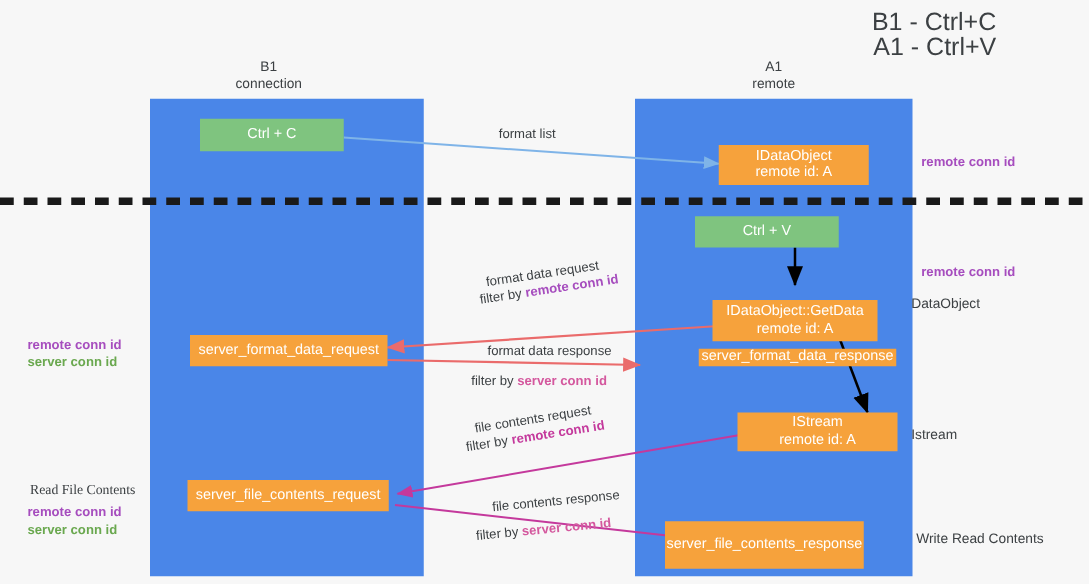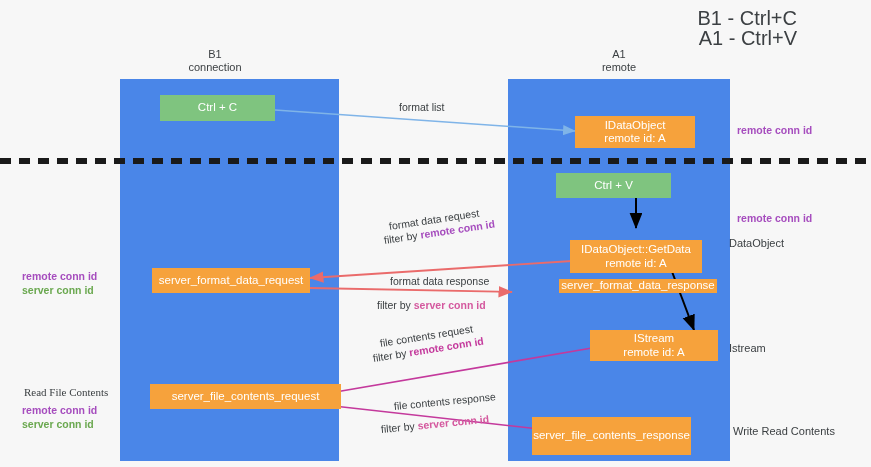--- a/index.html
+++ b/index.html
@@ -119,21 +119,21 @@
 
   <div class="node orange" style="left:512px;top:279px;width:158px;height:14px;margin-left:47px;">
     <span>server_format_data_response</span>
   </div>
 
   <div class="node orange" style="left:590px;top:330px;width:128px;height:31px;">
     <span>IStream</span>
     <span>remote id: A</span>
   </div>
 
-  <div class="node orange" style="left:150px;top:384px;width:191px;height:25px;">
+  <div class="node orange" style="left:150px;top:384px;width:161px;height:25px;">
     <span>server_file_contents_request</span>
   </div>
 
   <div class="node orange" style="left:532px;top:417px;width:159px;height:38px;">
     <span>server_file_contents_response</span>
   </div>
 
   <div class="alabel" style="left:399px;top:101px;">
     <span>format list</span>
   </div>

